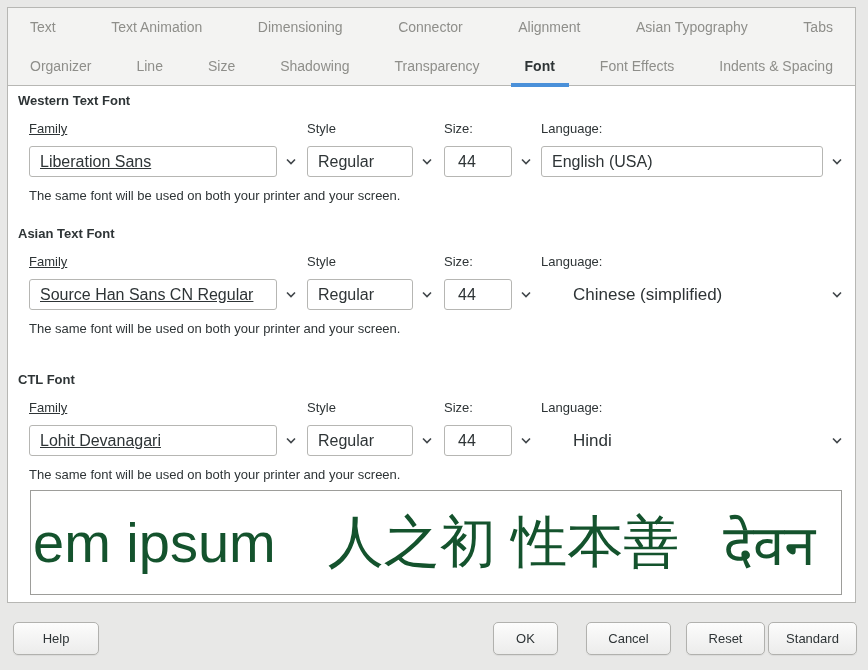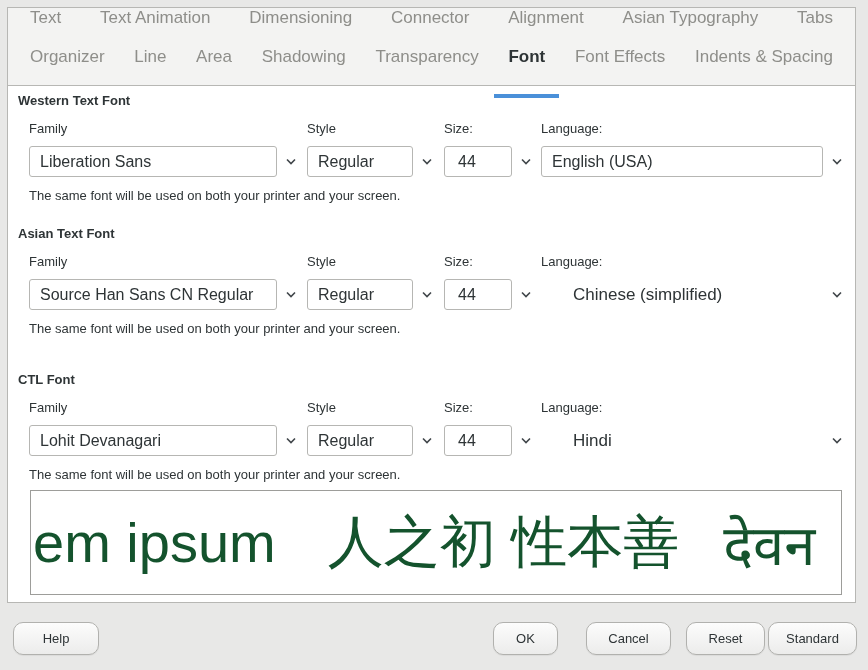--- a/index.html
+++ b/index.html
@@ -19,34 +19,34 @@
     background:#ffffff;
   }
   .tabs-header {
     height:78px;
     background:#f3f3f2;
     border-bottom:1px solid #b7b7b4;
     padding:0 22px;
     display:flex; flex-direction:column;
   }
   .tab-row {
-    flex:1; display:flex; justify-content:space-between; 
-    font-size:17px; color:#8e8e8a;
+    flex:1; display:flex; justify-content:space-between; align-items:center;
+    font-size:14px; color:#8e8e8a;
   }
   .tab { white-space:nowrap; cursor:default; }
   .tab.active { color:#2e3436; font-weight:bold; position:relative; }
   .tab.active::after {
     content:""; position:absolute; left:-14px; right:-14px; bottom:-13px;
     height:4px; background:#4a90d9;
   }
   
   .section { position:absolute; left:10px; right:12px; }
   .section-heading { font-size:13px; font-weight:bold; color:#2e3436; }
   .col { position:absolute; top:28px; }
-  .col-family   { left:11px;  width:270px; }
+  .col-family   { left:11px;  width:270px;text-decoration:underline; }
   .col-style    { left:289px; width:130px; }
   .col-size     { left:426px; width:100px; }
   .col-language { left:523px; right:0; }
   .field-label { font-size:13px; margin-bottom:10px; }
   .combo { display:flex; align-items:center; }
   .combo input {
     height:31px; border:1px solid #b6b6b3; border-radius:3px;
     background:#fff; font-family:"Liberation Sans",sans-serif;
     font-size:16px; color:#2e3436; padding:0 10px; outline:none;
   }
@@ -69,21 +69,21 @@
     position:absolute; left:22px; top:482px; width:812px; height:105px;
     border:1px solid #9d9d9a; background:#fff;
     overflow:hidden; display:flex; align-items:center;
     white-space:nowrap; font-size:56px; color:#14532d; padding-left:2px;
   }
   .seg-asian { margin-left:52px; }
   .seg-ctl   { margin-left:44px; }
   
   .btn {
     position:absolute; top:622px; height:33px;
-    border:1px solid #b1b1ae; border-radius:10px;
+    border:1px solid #b1b1ae; border-radius:5px;
     background:linear-gradient(to bottom,#fcfcfc,#ececeb);
     font-family:"Liberation Sans",sans-serif;
     font-size:13px; color:#2e3436;
     box-shadow:0 1px 1px rgba(0,0,0,0.06);
     cursor:default;
   }
   .btn-help     { left:13px;  width:86px; }
   .btn-ok       { left:493px; width:65px; }
   .btn-cancel   { left:586px; width:85px; }
   .btn-reset    { left:686px; width:79px; }
@@ -100,21 +100,21 @@
       <span class="tab">Text Animation</span>
       <span class="tab">Dimensioning</span>
       <span class="tab">Connector</span>
       <span class="tab">Alignment</span>
       <span class="tab">Asian Typography</span>
       <span class="tab">Tabs</span>
     </div>
     <div class="tab-row">
       <span class="tab">Organizer</span>
       <span class="tab">Line</span>
-      <span class="tab">Area</span>
+      <span class="tab">Size</span>
       <span class="tab">Shadowing</span>
       <span class="tab">Transparency</span>
       <span class="tab active">Font</span>
       <span class="tab">Font Effects</span>
       <span class="tab">Indents &amp; Spacing</span>
     </div>
   </div>
 
   <div class="section sec-western">
     <div class="section-heading">Western Text Font</div>

